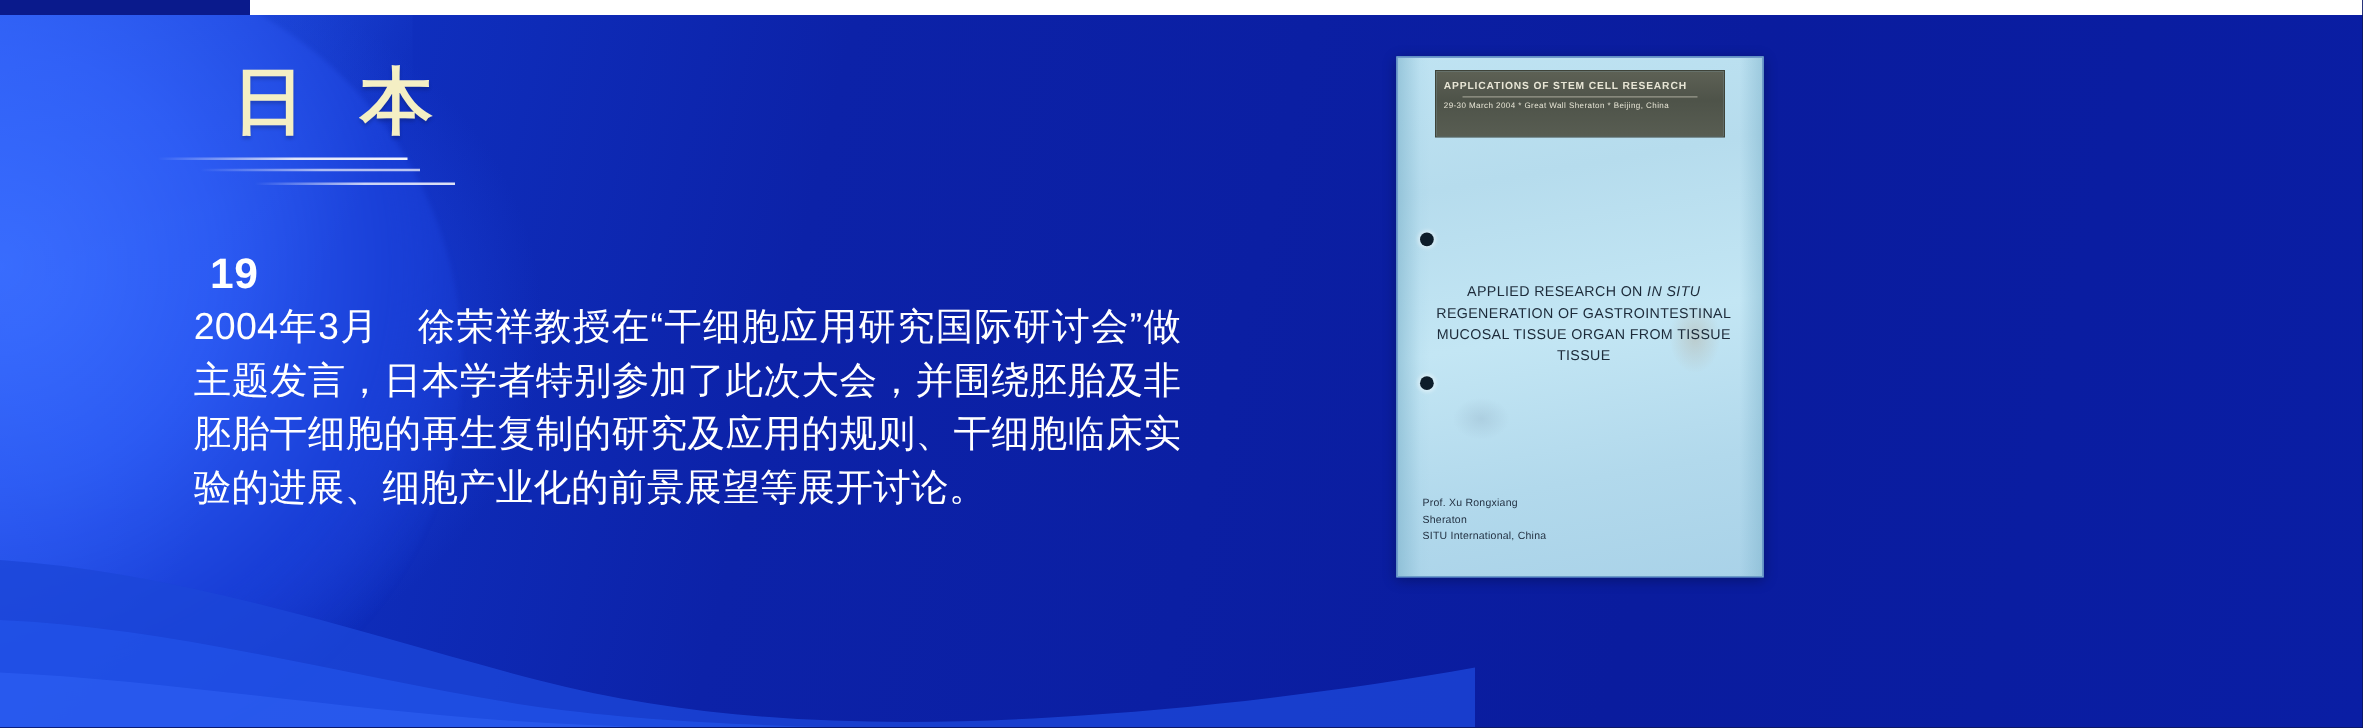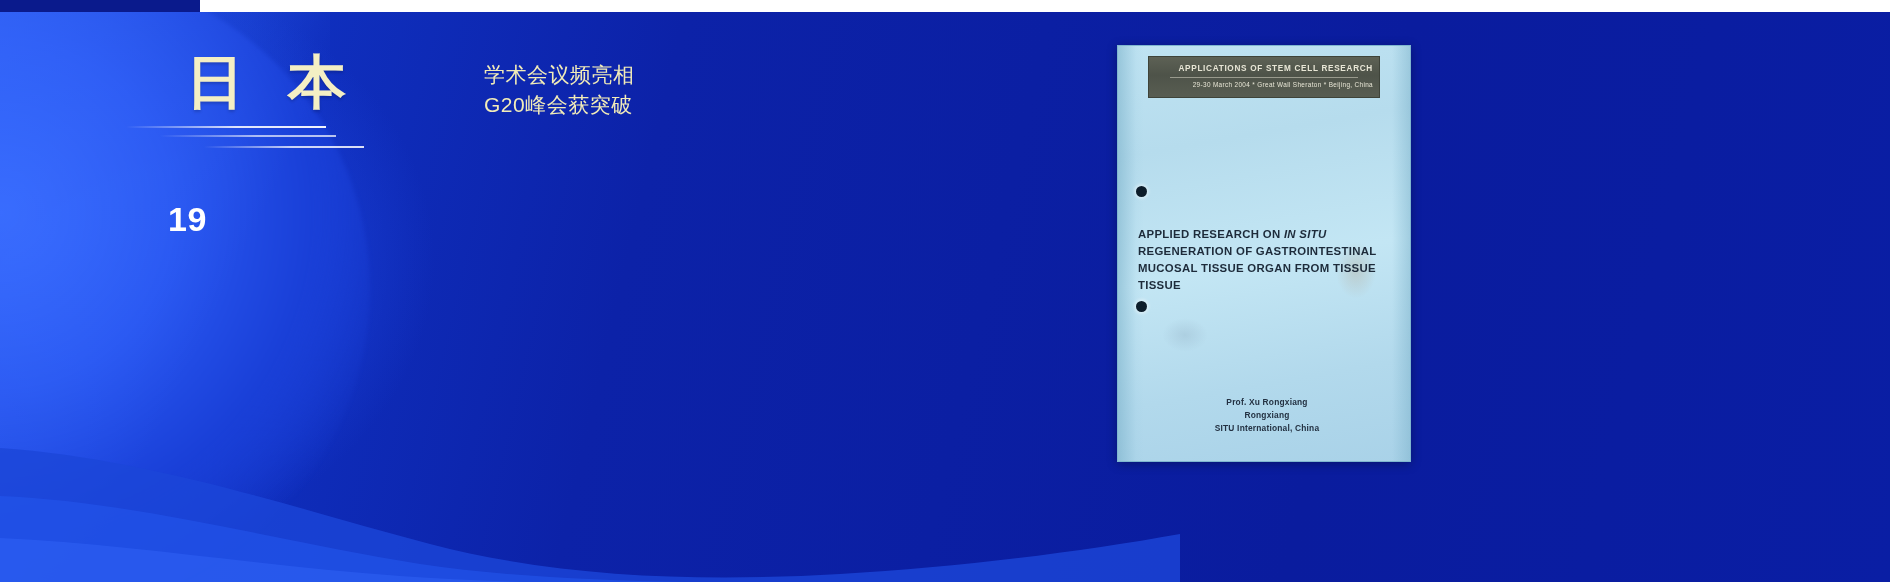--- a/index.html
+++ b/index.html
@@ -140,24 +140,24 @@
   }
   .doc-edge-r {
     position: absolute; right: 0; top: 0; width: 18px; height: 100%;
     background: linear-gradient(270deg, rgba(120,175,200,.45) 0%, rgba(0,0,0,0) 100%);
   }
   .doc-banner {
     position: absolute;
     left: 50%; transform: translateX(-50%);
     top: 10px;
     width: 218px;
-    padding: 7px 6px 8px;
+    padding: 7px 6px 20px;
     background: linear-gradient(180deg, #5d6155 0%, #4e5349 45%, #585d52 100%);
     border: 1px solid #3e4339;
-    text-align: right;
+    text-align: left;
     color: #e8e6d6;
   }
   .doc-banner-l1 {
     font-size: 8.2px;
     font-weight: 700;
     letter-spacing: .7px;
     line-height: 1.25;
   }
   .doc-banner-rule {
     width: 86%;
@@ -177,36 +177,36 @@
     border-radius: 50%;
     background: #0d1d2a;
     box-shadow: 0 0 3px 2px rgba(255,255,255,.40);
   }
   .doc-hole.h1 { top: 140px; }
   .doc-hole.h2 { top: 255px; }
   .doc-title {
     position: absolute;
     left: 20px; right: 14px;
     top: 180px;
-    text-align: left;
+    text-align: center;
     color: #1d2b3a;
     font-size: 11.4px;
-    font-weight: 700;
+    font-weight: 400;
     line-height: 1.5;
     letter-spacing: .3px;
   }
   .doc-title .ital { font-style: italic; }
   .doc-footer {
     position: absolute;
     left: 20px; right: 14px;
     bottom: 26px;
-    text-align: center;
+    text-align: left;
     color: #233142;
     font-size: 8.4px;
-    font-weight: 700;
+    font-weight: 400;
     line-height: 1.55;
     letter-spacing: .2px;
   }
   .doc-smudge {
     position: absolute;
     right: 34px; top: 196px;
     width: 40px; height: 56px;
     border-radius: 40%;
     background: radial-gradient(ellipse at 50% 50%, rgba(176,150,120,.30) 0%, rgba(176,150,120,0) 72%);
   }
@@ -240,26 +240,23 @@
 
   <div class="heading">
     <div class="heading-title">日 本</div>
     <div class="heading-rules">
       <span class="rule r1"></span>
       <span class="rule r2"></span>
       <span class="rule r3"></span>
     </div>
   </div>
 
-  <div class="subtitle">
-    <div>学术会议频亮相</div>
-    <div>G20峰会获突破</div>
-  </div>
 
   <div class="body-index">19</div>
+  <div class="body-text">2004年3月　徐荣祥教授在“干细胞应用研究国际研讨会”做主题发言，日本学者特别参加了此次大会，并围绕胚胎及非胚胎干细胞的再生复制的研究及应用的规则、干细胞临床实验的进展、细胞产业化的前景展望等展开讨论。</div>
 
   <div class="doc-photo">
     <div class="doc-edge-l"></div>
     <div class="doc-edge-r"></div>
 
     <div class="doc-banner">
       <div class="doc-banner-l1">APPLICATIONS OF STEM CELL RESEARCH</div>
       <div class="doc-banner-rule"></div>
       <div class="doc-banner-l2">29-30 March 2004 * Great Wall Sheraton * Beijing, China</div>
     </div>
@@ -273,18 +270,18 @@
     <div class="doc-title">
       <span>APPLIED RESEARCH ON</span>
       <span class="ital">IN SITU</span><br>
       <span>REGENERATION OF GASTROINTESTINAL</span><br>
       <span>MUCOSAL TISSUE ORGAN FROM TISSUE</span><br>
       <span>TISSUE</span>
     </div>
 
     <div class="doc-footer">
       <div>Prof. Xu Rongxiang</div>
-      <div>Rongxiang</div>
+      <div>Sheraton</div>
       <div>SITU International, China</div>
     </div>
   </div>
 
 </div>
 
 </body></html>

